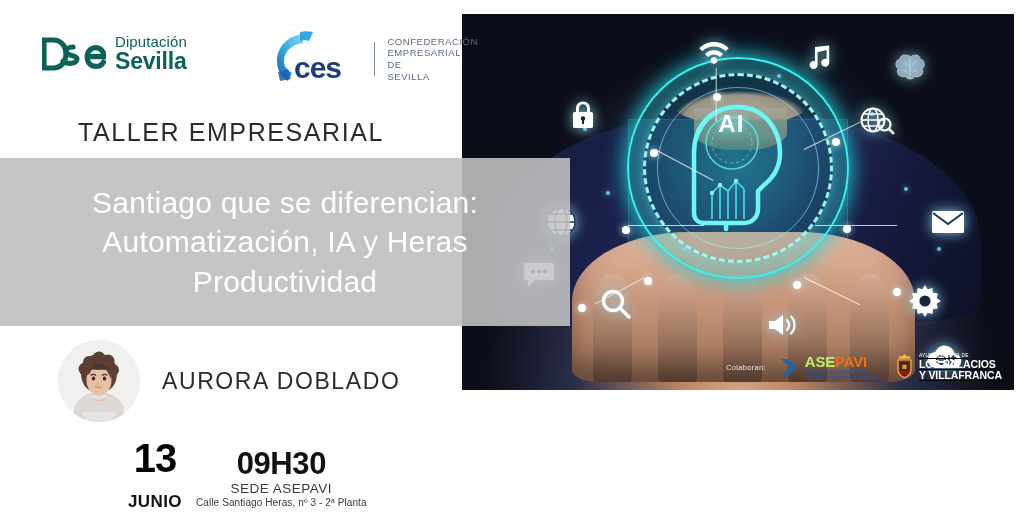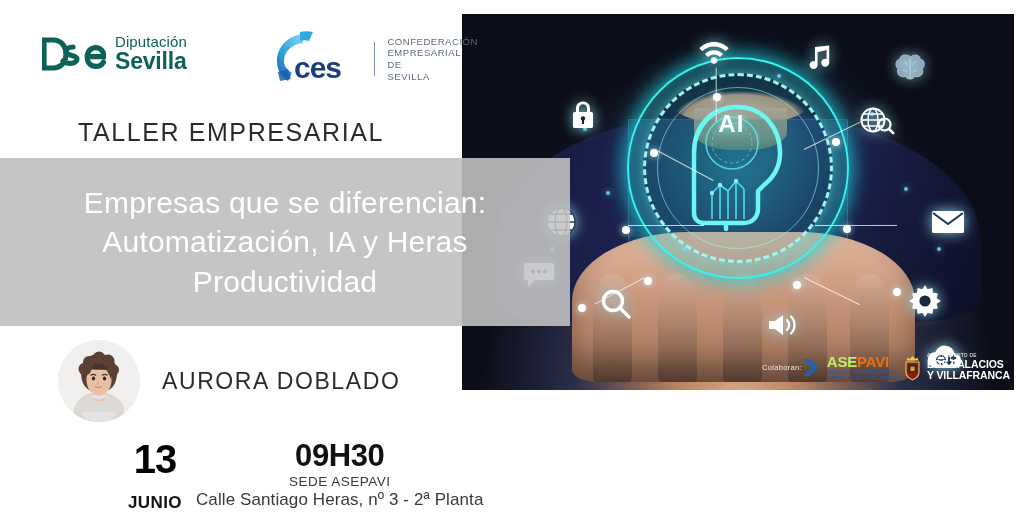--- a/index.html
+++ b/index.html
@@ -54,21 +54,21 @@
   .speaker-name { font-size:23px; letter-spacing:1.6px; color:#2b2b2b; }
 
   
   .datetime { position:absolute; left:128px; top:440px; display:flex; align-items:flex-end; gap:14px; }
   .date-blk { text-align:center; line-height:.92; }
   .date-num { font-size:40px; font-weight:800; color:#000000; letter-spacing:-1px; }
   .date-mon { font-size:17px; font-weight:800; color:#121212; letter-spacing:.4px; margin-top:17px; }
   .time-blk { text-align:center; padding-bottom:1px; }
   .time-h { font-size:31px; font-weight:800; color:#121212; letter-spacing:-.4px; line-height:1.05; }
   .venue { font-size:13.5px; color:#3a3a3a; letter-spacing:.5px; margin-top:1px; }
-  .addr  { font-size:17px; color:#3a3a3a; letter-spacing:.1px; margin-top:1px; }
+  .addr  { font-size:10px; color:#3a3a3a; letter-spacing:.1px; margin-top:1px; }
 
   
   .photo {
     position:absolute; left:462px; top:14px; width:552px; height:376px;
     background:#05070d; overflow:hidden;
   }
   .ph-bg {
     position:absolute; inset:0;
     background:
       radial-gradient(circle at 52% 44%, rgba(22,190,190,0.40) 0%, rgba(10,60,90,0.16) 26%, rgba(0,0,0,0) 46%),
@@ -137,29 +137,29 @@
   
   .ficon {
     position:absolute; color:#ffffff; display:flex; align-items:center; justify-content:center;
     filter:drop-shadow(0 0 7px rgba(150,235,255,.85));
   }
   .spoke { position:absolute; background:rgba(255,255,255,.75); height:1.4px; transform-origin:left center; }
   .node { position:absolute; width:8px; height:8px; border-radius:50%; background:#fff; box-shadow:0 0 7px rgba(200,245,255,.9); }
   .dotlet { position:absolute; width:4px; height:4px; border-radius:50%; background:rgba(120,220,255,.85); box-shadow:0 0 6px rgba(120,220,255,.8); }
 
   
-  .collab { position:absolute; right:4px; bottom:8px; display:flex; align-items:center; }
+  .collab { position:absolute; right:12px; bottom:8px; display:flex; align-items:center; gap:14px; }
   .collab-label { font-size:7.5px; color:#e9e9e9; letter-spacing:.3px; }
   .asepavi { display:flex; align-items:center; gap:4px; }
   .ase-arrow { width:21px; height:19px; flex:none; }
   .ase-txt { line-height:1.06; }
   .ase-main { font-size:15px; font-weight:800; letter-spacing:-.2px; }
   .ase-a { color:#bef264; } .ase-b { color:#e8711a; }
   .ase-sub { font-size:4.6px; color:#2a58a0; letter-spacing:.15px; font-weight:700; margin-top:1px; }
-  .ayto { display:flex; align-items:center; gap:5px; }
+  .ayto { display:flex; align-items:flex-start; gap:5px;text-decoration:underline; }
   .shield { width:19px; height:26px; flex:none; }
   .ayto-txt { line-height:1.1; }
   .ayto-top { font-size:4.8px; color:#ffffff; letter-spacing:.3px; }
   .ayto-main { font-size:10.5px; color:#ffffff; font-weight:800; letter-spacing:-.1px; line-height:1.12; }
 </style>
 </head>
 <body>
 
 <div class="poster">
 
@@ -398,21 +398,21 @@
         <div>SEVILLA</div>
       </div>
     </div>
   </div>
 
   <div class="kicker">TALLER EMPRESARIAL</div>
 
   <div class="title-band solid"></div>
   <div class="title-band"></div>
   <div class="title-txt">
-    <div>Empresas que se diferencian:</div>
+    <div>Santiago que se diferencian:</div>
     <div>Automatización, IA y Heras</div>
     <div>Productividad</div>
   </div>
 
   <div class="speaker">
     <div class="avatar">
       <svg viewBox="0 0 82 82" width="82" height="82">
         <rect width="82" height="82" fill="#f2f0ee"></rect>
         <ellipse cx="41" cy="72" rx="25" ry="20" fill="#d9d6d2"></ellipse>
         <ellipse cx="41" cy="69" rx="18" ry="15" fill="#e6e3e0"></ellipse>

